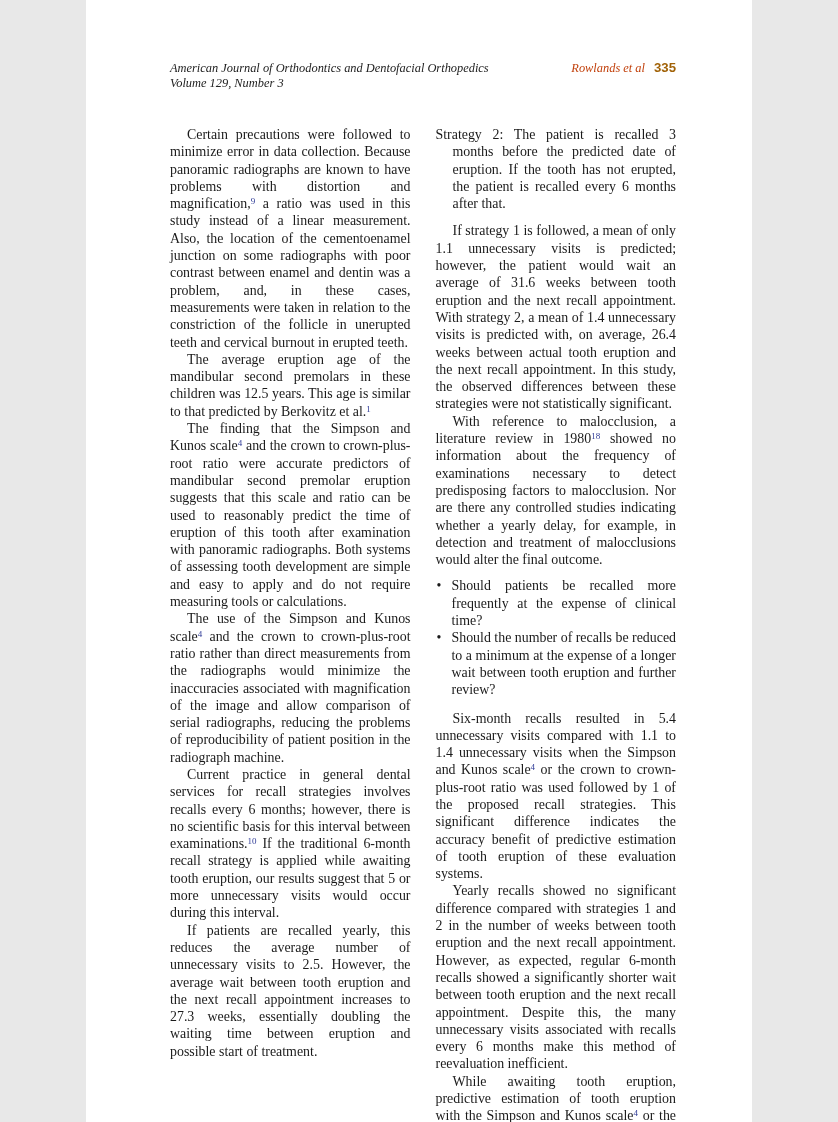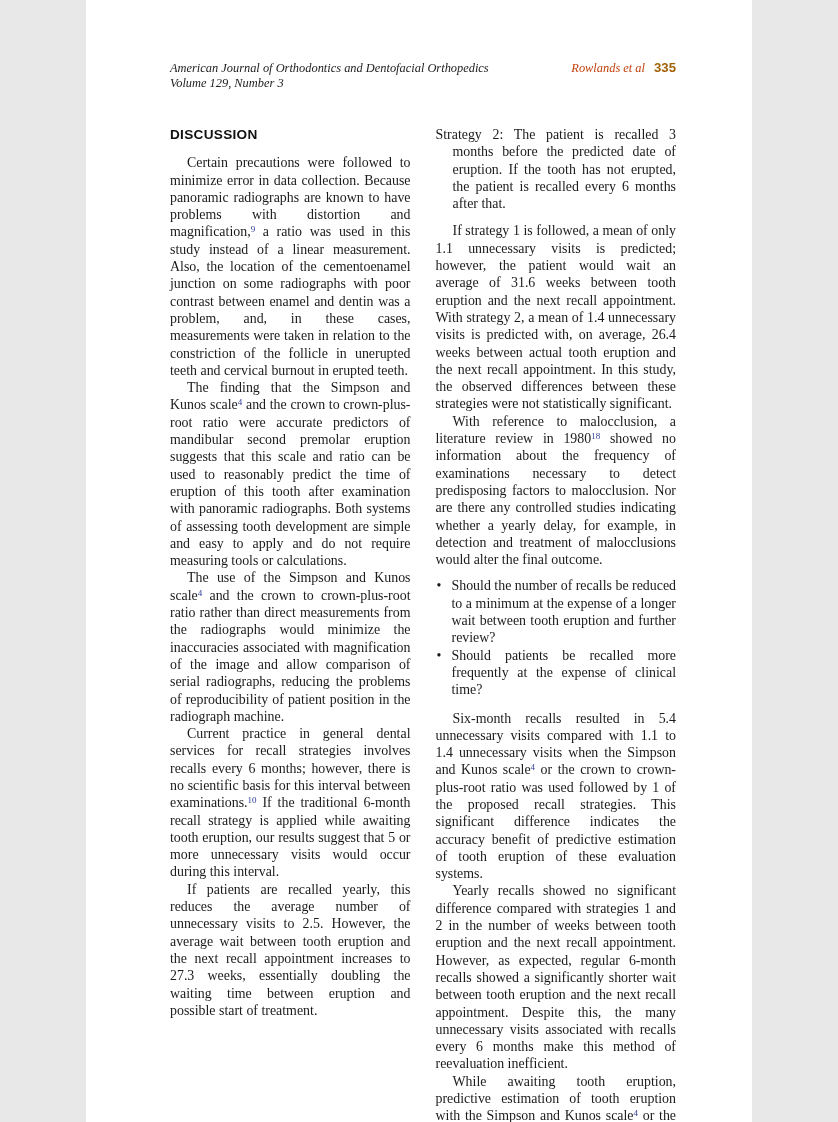--- a/index.html
+++ b/index.html
@@ -105,32 +105,32 @@
       <div>American Journal of Orthodontics and Dentofacial Orthopedics</div>
       <div>Volume 129, Number 3</div>
     </div>
     <div class="folio-block">
       <span class="authors-ref">Rowlands et al</span><span class="page-number">335</span>
     </div>
   </div>
 
   <div class="columns">
     <div class="col">
-      <h2 class="section-heading">DISCUSSION</h2>
     <p class="b-indent">Certain precautions were followed to minimize error in data collection. Because panoramic radiographs are known to have problems with distortion and magnification,<sup class="ref">9</sup> a ratio was used in this study instead of a linear measurement. Also, the location of the cementoenamel junction on some radiographs with poor contrast between enamel and dentin was a problem, and, in these cases, measurements were taken in relation to the constriction of the follicle in unerupted teeth and cervical burnout in erupted teeth.</p>
+        <p class="b-indent">The average eruption age of the mandibular second premolars in these children was 12.5 years. This age is similar to that predicted by Berkovitz et al.<sup class="ref">1</sup></p>
         <p class="b-indent">The finding that the Simpson and Kunos scale<sup class="ref">4</sup> and the crown to crown-plus-root ratio were accurate predictors of mandibular second premolar eruption suggests that this scale and ratio can be used to reasonably predict the time of eruption of this tooth after examination with panoramic radiographs. Both systems of assessing tooth development are simple and easy to apply and do not require measuring tools or calculations.</p>
         <p class="b-indent">The use of the Simpson and Kunos scale<sup class="ref">4</sup> and the crown to crown-plus-root ratio rather than direct measurements from the radiographs would minimize the inaccuracies associated with magnification of the image and allow comparison of serial radiographs, reducing the problems of reproducibility of patient position in the radiograph machine.</p>
         <p class="b-indent">Current practice in general dental services for recall strategies involves recalls every 6 months; however, there is no scientific basis for this interval between examinations.<sup class="ref">10</sup> If the traditional 6-month recall strategy is applied while awaiting tooth eruption, our results suggest that 5 or more unnecessary visits would occur during this interval.</p>
         <p class="b-indent">If patients are recalled yearly, this reduces the average number of unnecessary visits to 2.5. However, the average wait between tooth eruption and the next recall appointment increases to 27.3 weeks, essentially doubling the waiting time between eruption and possible start of treatment.</p>
       </div>
     <div class="col">
         <p class="b-hanging">Strategy 2: The patient is recalled 3 months before the predicted date of eruption. If the tooth has not erupted, the patient is recalled every 6 months after that.</p>
         <p class="b-indent">If strategy 1 is followed, a mean of only 1.1 unnecessary visits is predicted; however, the patient would wait an average of 31.6 weeks between tooth eruption and the next recall appointment. With strategy 2, a mean of 1.4 unnecessary visits is predicted with, on average, 26.4 weeks between actual tooth eruption and the next recall appointment. In this study, the observed differences between these strategies were not statistically significant.</p>
         <p class="b-indent">With reference to malocclusion, a literature review in 1980<sup class="ref">18</sup> showed no information about the frequency of examinations necessary to detect predisposing factors to malocclusion. Nor are there any controlled studies indicating whether a yearly delay, for example, in detection and treatment of malocclusions would alter the final outcome.</p>
+        <p class="b-bullet">Should patients be recalled more frequently at the expense of clinical time?</p>
         <p class="b-bullet">Should the number of recalls be reduced to a minimum at the expense of a longer wait between tooth eruption and further review?</p>
-        <p class="b-bullet">Should patients be recalled more frequently at the expense of clinical time?</p>
         <p class="b-indent">Six-month recalls resulted in 5.4 unnecessary visits compared with 1.1 to 1.4 unnecessary visits when the Simpson and Kunos scale<sup class="ref">4</sup> or the crown to crown-plus-root ratio was used followed by 1 of the proposed recall strategies. This significant difference indicates the accuracy benefit of predictive estimation of tooth eruption of these evaluation systems.</p>
         <p class="b-indent">Yearly recalls showed no significant difference compared with strategies 1 and 2 in the number of weeks between tooth eruption and the next recall appointment. However, as expected, regular 6-month recalls showed a significantly shorter wait between tooth eruption and the next recall appointment. Despite this, the many unnecessary visits associated with recalls every 6 months make this method of reevaluation inefficient.</p>
         <p class="b-indent">While awaiting tooth eruption, predictive estimation of tooth eruption with the Simpson and Kunos scale<sup class="ref">4</sup> or the crown to crown-plus-root ratio followed by recall strategy 1 or 2 will provide greater efficiency without sacrificing optimal timing of treatment. This technique offers an accurate estimation of the timing of</p>
       </div>
   </div>
 
 </div>
 
 </body></html>

